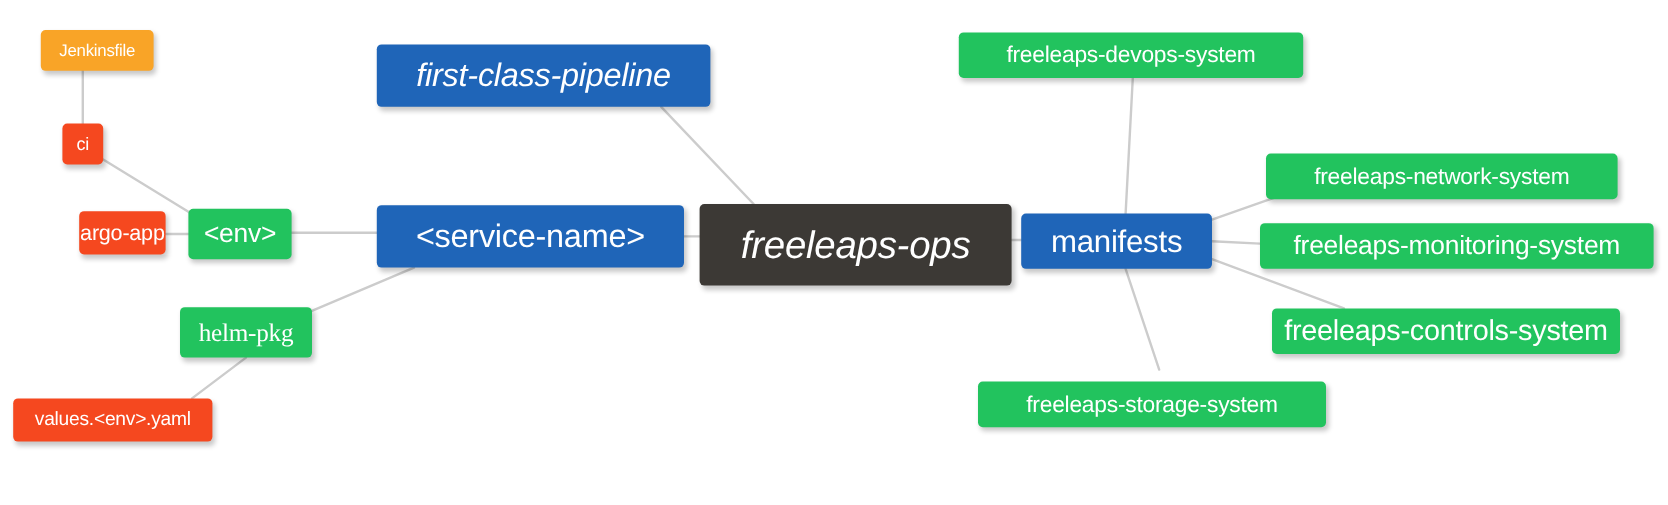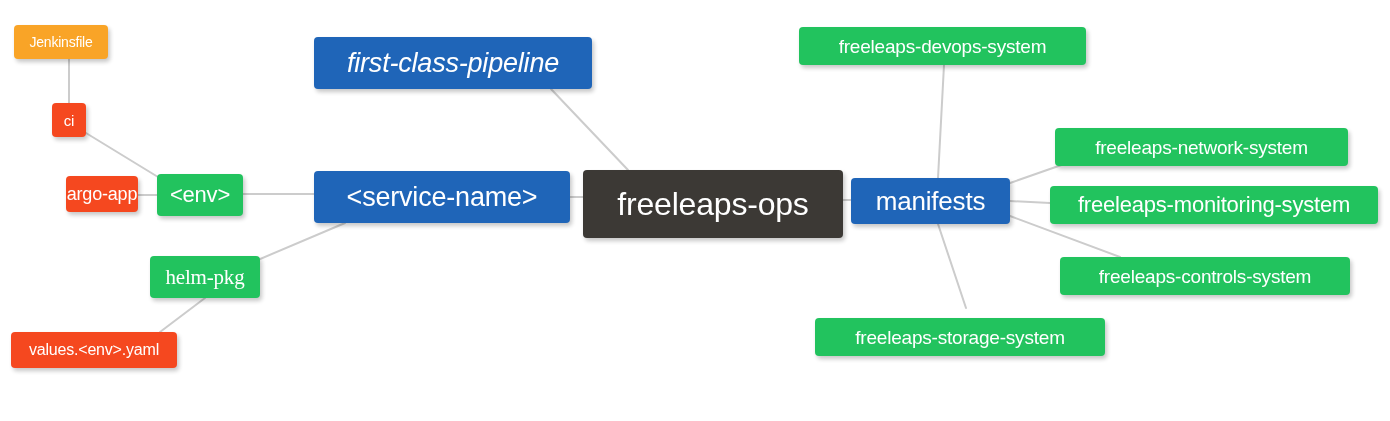--- a/index.html
+++ b/index.html
@@ -33,21 +33,21 @@
     display: flex;
     align-items: center;
     justify-content: center;
     border-radius: 4px;
     color: #ffffff;
     white-space: nowrap;
     line-height: 1;
     box-shadow: 2px 3px 4px rgba(0,0,0,0.22);
     letter-spacing: -0.2px;
   }
-  .n-root   { background: #3c3935; }
+  .n-root   { background: #3c3935; font-style: italic; }
   .n-blue   { background: #1f65b8; }
   .n-green  { background: #22c35e; }
   .n-red    { background: #f5481f; }
   .n-amber  { background: #f9a427; }
 </style>
 </head>
 <body>
 
 <div id="canvas">
   <svg id="edges" viewBox="0 0 1390 421" xmlns="http://www.w3.org/2000/svg">
@@ -60,29 +60,29 @@
       <line x1="570" y1="197" x2="583" y2="197" stroke="#cccccc" stroke-width="2" stroke-linecap="round"></line>
       <line x1="551" y1="89" x2="628" y2="170" stroke="#cccccc" stroke-width="2" stroke-linecap="round"></line>
       <line x1="843" y1="200" x2="851" y2="200" stroke="#cccccc" stroke-width="2" stroke-linecap="round"></line>
       <line x1="938" y1="178" x2="944" y2="65" stroke="#cccccc" stroke-width="2" stroke-linecap="round"></line>
       <line x1="1010" y1="183" x2="1110" y2="148" stroke="#cccccc" stroke-width="2" stroke-linecap="round"></line>
       <line x1="1010" y1="201" x2="1050" y2="203" stroke="#cccccc" stroke-width="2" stroke-linecap="round"></line>
       <line x1="1010" y1="216" x2="1120" y2="257" stroke="#cccccc" stroke-width="2" stroke-linecap="round"></line>
       <line x1="938" y1="224" x2="966" y2="308" stroke="#cccccc" stroke-width="2" stroke-linecap="round"></line>
     </svg>
   <div id="node-layer">
-      <div class="node n-amber" style="left: 14px; top: 25px; width: 94px; height: 34px; font-size: 14px;">Jenkinsfile</div>
+      <div class="node n-amber" style="left: 34px; top: 25px; width: 94px; height: 34px; font-size: 14px;">Jenkinsfile</div>
       <div class="node n-red" style="left: 52px; top: 103px; width: 34px; height: 34px; font-size: 15px;">ci</div>
       <div class="node n-red" style="left: 30px; top: 176px; width: 72px; height: 36px; font-size: 18px; margin-left: 36px;">argo-app</div>
       <div class="node n-green" style="left: 157px; top: 174px; width: 86px; height: 42px; font-size: 22px;">&lt;env&gt;</div>
       <div class="node n-green" style="left: 150px; top: 256px; width: 110px; height: 42px; font-size: 21px; font-family: Liberation Serif, serif;">helm-pkg</div>
       <div class="node n-red" style="left: 11px; top: 332px; width: 166px; height: 36px; font-size: 16px; text-align: center;">values.&lt;env&gt;.yaml</div>
       <div class="node n-blue" style="left: 314px; top: 37px; width: 278px; height: 52px; font-size: 27px; font-style: italic;">first-class-pipeline</div>
       <div class="node n-blue" style="left: 314px; top: 171px; width: 256px; height: 52px; font-size: 27px;">&lt;service-name&gt;</div>
       <div class="node n-root" style="left: 583px; top: 170px; width: 260px; height: 68px; font-size: 32px;">freeleaps-ops</div>
       <div class="node n-blue" style="left: 851px; top: 178px; width: 159px; height: 46px; font-size: 26px;">manifests</div>
       <div class="node n-green" style="left: 799px; top: 27px; width: 287px; height: 38px; font-size: 19px;">freeleaps-devops-system</div>
       <div class="node n-green" style="left: 1055px; top: 110px; width: 293px; height: 38px; font-size: 19px; margin-top: 18px;">freeleaps-network-system</div>
       <div class="node n-green" style="left: 1050px; top: 186px; width: 328px; height: 38px; font-size: 22px;">freeleaps-monitoring-system</div>
-      <div class="node n-green" style="left: 1060px; top: 257px; width: 290px; height: 38px; font-size: 19px;">freeleaps-controls-system</div>
+      <div class="node n-green" style="left: 1060px; top: 257px; width: 290px; height: 38px; font-size: 24px;">freeleaps-controls-system</div>
       <div class="node n-green" style="left: 815px; top: 308px; width: 290px; height: 38px; font-size: 19px; margin-top: 10px;">freeleaps-storage-system</div>
     </div>
 </div>
 
 </body></html>

